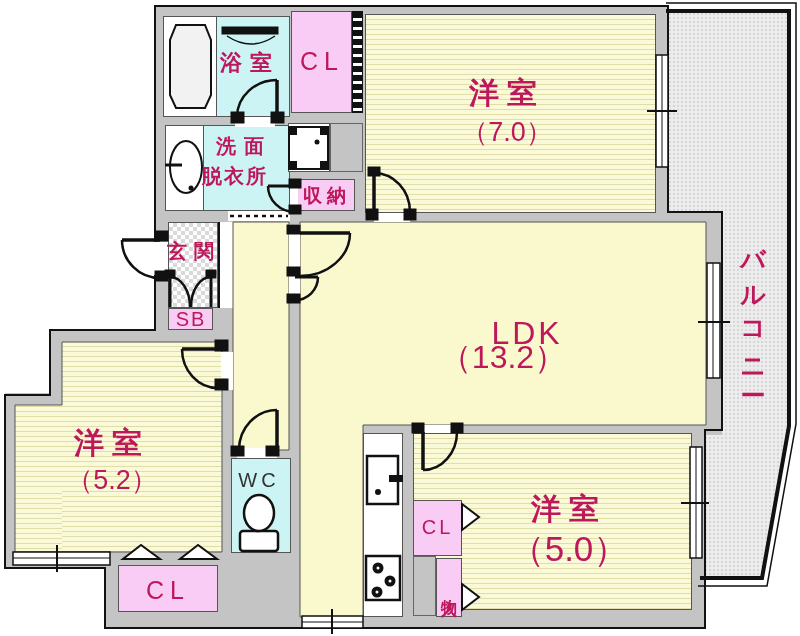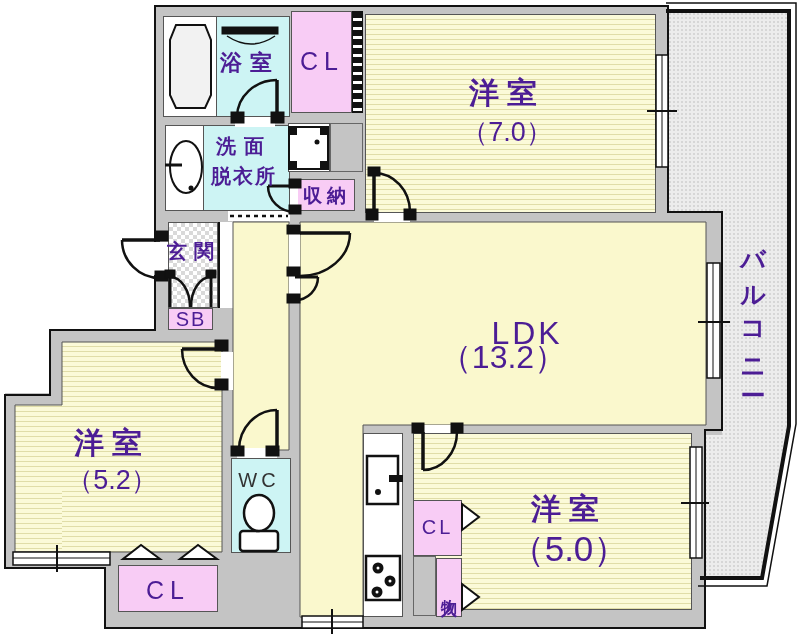--- a/index.html
+++ b/index.html
@@ -30,21 +30,21 @@
     background-size:4px 4px;
     clip-path:polygon(666px 11px,789px 11px,789px 426px,762px 578px,700px 578px,700px 430px,666px 430px);
   }
   .hatchbar{
     position:absolute;background:repeating-linear-gradient(180deg,#111 0 6px,#fff 6px 9px);
     border:1px solid #111;box-sizing:border-box;
   }
   
   .lbl{
     position:absolute;display:flex;align-items:center;justify-content:center;
-    white-space:nowrap;color:#4c1d95;line-height:1;
+    white-space:nowrap;color:#be185d;line-height:1;
   }
   .vert{
     writing-mode:vertical-rl;text-orientation:upright;
     display:flex;align-items:center;justify-content:center;
   }
   svg{position:absolute;left:0;top:0;pointer-events:none;}
 </style>
 </head>
 <body>
 
@@ -254,21 +254,21 @@
         <polygon points="462,584 462,610 479,597"></polygon>
       </g>
     </g>
   </svg>
 
   <div class="lbl" style="left:205px;top:50px;width:90px;height:26px;font-size:22px;letter-spacing:8px;font-weight:600;">浴室</div>
   <div class="lbl" style="left:292px;top:46px;width:60px;height:30px;font-size:25px;letter-spacing:6px;font-weight:500;">CL</div>
   <div class="lbl" style="left:427px;top:76px;width:160px;height:34px;font-size:30px;letter-spacing:8px;font-weight:600;">洋室</div>
   <div class="lbl" style="left:427px;top:116px;width:160px;height:32px;font-size:27px;font-weight:500;">（7.0）</div>
   <div class="lbl" style="left:204px;top:136px;width:80px;height:24px;font-size:20px;letter-spacing:8px;font-weight:600;font-family:Liberation Mono, monospace;">洗面</div>
-  <div class="lbl" style="left:201px;top:164px;width:86px;height:24px;font-size:20px;letter-spacing:2px;font-weight:600;">脱衣所</div>
+  <div class="lbl" style="left:192px;top:164px;width:86px;height:24px;font-size:20px;letter-spacing:2px;font-weight:600;">脱衣所</div>
   <div class="lbl" style="left:299px;top:182px;width:56px;height:26px;font-size:19px;letter-spacing:5px;font-weight:600;">収納</div>
   <div class="lbl" style="left:166px;top:238px;width:56px;height:26px;font-size:20px;letter-spacing:7px;font-weight:600;">玄関</div>
   <div class="lbl" style="left:168px;top:307px;width:46px;height:23px;font-size:20px;letter-spacing:2px;font-weight:500;">SB</div>
   <div class="lbl" style="left:457px;top:292px;width:140px;height:34px;font-size:32px;letter-spacing:3px;font-weight:500;margin-top:24px;">LDK</div>
   <div class="lbl" style="left:433px;top:332px;width:140px;height:34px;font-size:32px;font-weight:500;margin-top:8px;">（13.2）</div>
   <div class="lbl vert" style="left:733px;top:205px;width:40px;height:210px;font-size:25px;letter-spacing:9px;font-weight:600;">バルコニー</div>
   <div class="lbl" style="left:32px;top:426px;width:160px;height:34px;font-size:30px;letter-spacing:8px;font-weight:600;">洋室</div>
   <div class="lbl" style="left:32px;top:464px;width:160px;height:32px;font-size:27px;font-weight:500;">（5.2）</div>
   <div class="lbl" style="left:231px;top:468px;width:56px;height:24px;font-size:20px;letter-spacing:4px;font-weight:500;color:#333;">WC</div>
   <div class="lbl" style="left:118px;top:576px;width:100px;height:28px;font-size:25px;letter-spacing:6px;font-weight:500;">CL</div>

